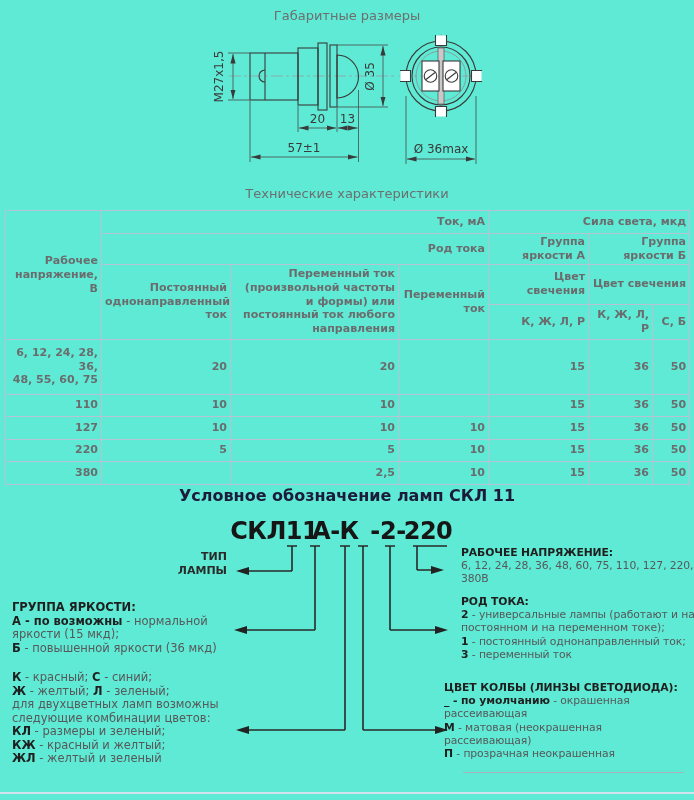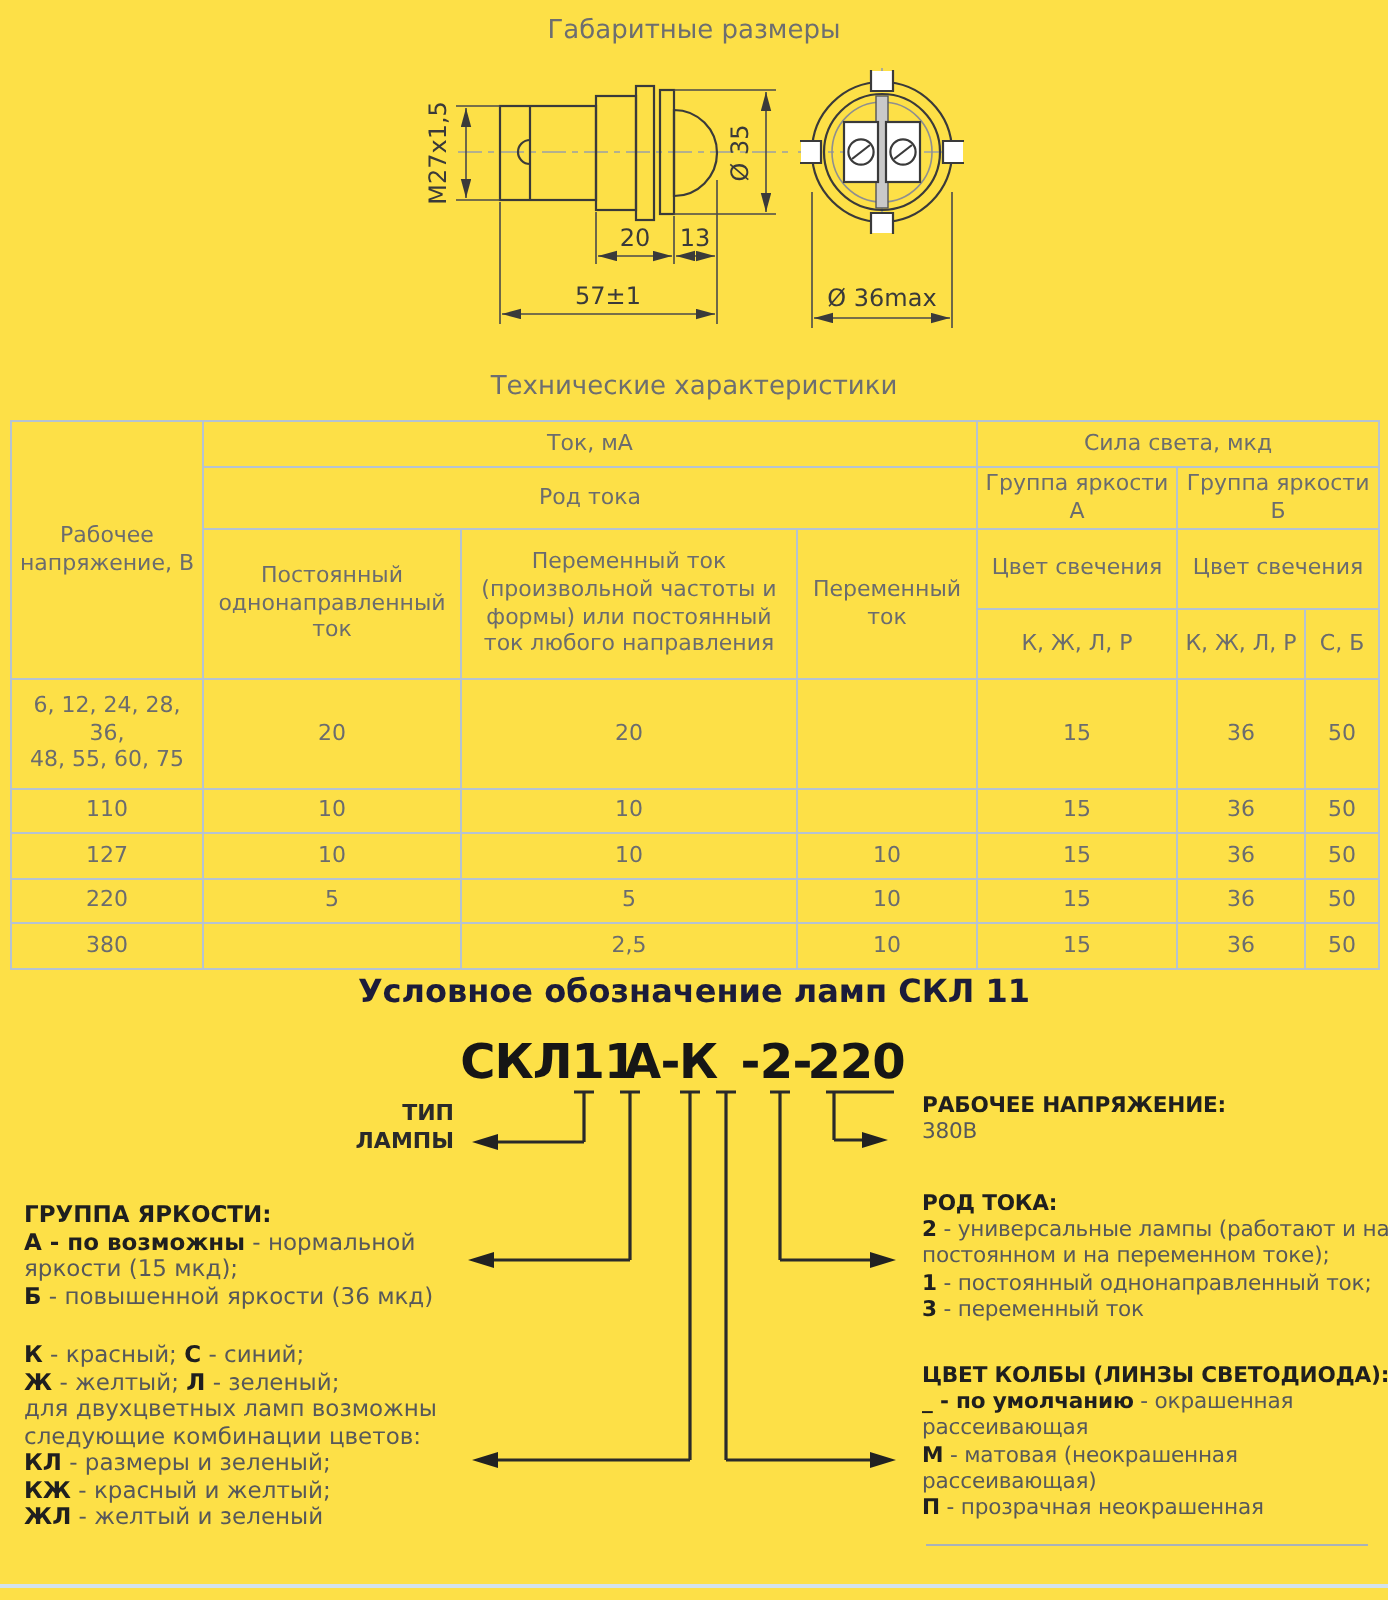--- a/index.html
+++ b/index.html
@@ -1,31 +1,31 @@
 <!DOCTYPE html>
 <html><head>
 <meta charset="utf-8">
 <style>
   html,body{margin:0;padding:0;background:#fff;}
-  .page{position:relative;width:694px;height:800px;background:#fde047;overflow:hidden;
+  .page{position:relative;width:694px;height:800px;background:#5eead4;overflow:hidden;
         font-family:"DejaVu Sans","Liberation Sans",sans-serif;}
   .ctitle{position:absolute;left:0;width:694px;text-align:center;color:#6d6e70;font-size:13px;}
   
   .ln{fill:none;stroke:#3a3a3a;stroke-width:1.1;}
   .lnf{fill:#fff;stroke:#3a3a3a;stroke-width:1.1;}
   .ln2{fill:none;stroke:#8f8f8f;stroke-width:.8;}
   .cl{fill:none;stroke:#9aa0a6;stroke-width:.8;stroke-dasharray:12 3 3 3;}
   .dl{fill:none;stroke:#4a4a4a;stroke-width:.8;}
   .dt{font-size:11px;fill:#3a3a3a;}
   .dt2{font-size:12px;fill:#3a3a3a;text-anchor:middle;}
   
   table.spec{position:absolute;left:5px;top:210px;width:684px;border-collapse:collapse;
      table-layout:fixed;color:#6b6c6e;font-size:11px;line-height:1.25;}
-  table.spec td,table.spec th{border:1px solid #b5c3d2;text-align:center;vertical-align:middle;
-     padding:1px 3px;font-weight:normal;}
+  table.spec td,table.spec th{border:1px solid #b5c3d2;text-align:right;vertical-align:middle;
+     padding:1px 3px;font-weight:bold;}
   td.pre{white-space:pre-line;}
   
   .desig-title{position:absolute;left:0;top:486px;width:694px;text-align:center;
      font-size:16px;font-weight:bold;color:#1c1c3a;}
   .code-seg{position:absolute;top:517px;font-size:24px;font-weight:bold;color:#161616;
      letter-spacing:-.5px;transform:translateX(-50%);white-space:nowrap;text-align:center;}
   .lamp-type{position:absolute;left:155px;top:550px;width:72px;text-align:right;
      font-size:11px;font-weight:bold;color:#2a2a2a;line-height:14px;}
   .tblock{position:absolute;font-size:11.5px;line-height:13.5px;color:#57585a;white-space:nowrap;}
   .tblock .hd{font-weight:bold;color:#1f1f1f;}
@@ -250,30 +250,31 @@
       <div><b>К</b><span> - красный; </span><b>С</b><span> - синий;</span></div>
       <div><b>Ж</b><span> - желтый; </span><b>Л</b><span> - зеленый;</span></div>
       <div><span>для двухцветных ламп возможны</span></div>
       <div><span>следующие комбинации цветов:</span></div>
       <div><b>КЛ</b><span> - размеры и зеленый;</span></div>
       <div><b>КЖ</b><span> - красный и желтый;</span></div>
       <div><b>ЖЛ</b><span> - желтый и зеленый</span></div>
     </div>
   <div class="tblock rt" style="left:461px;top:546px">
       <div class="hd">РАБОЧЕЕ НАПРЯЖЕНИЕ:</div>
+      <div><span>6, 12, 24, 28, 36, 48, 60, 75, 110, 127, 220,</span></div>
       <div><span>380В</span></div>
     </div>
   <div class="tblock rt" style="left:461px;top:595px">
       <div class="hd">РОД ТОКА:</div>
       <div><b>2</b><span> - универсальные лампы (работают и на</span></div>
       <div><span>постоянном и на переменном токе);</span></div>
       <div><b>1</b><span> - постоянный однонаправленный ток;</span></div>
       <div><b>3</b><span> - переменный ток</span></div>
     </div>
-  <div class="tblock rt" style="left:461px;top:681px">
+  <div class="tblock rt" style="left:444px;top:681px">
       <div class="hd">ЦВЕТ КОЛБЫ (ЛИНЗЫ СВЕТОДИОДА):</div>
       <div><b>_ - по умолчанию</b><span> - окрашенная</span></div>
       <div><span>рассеивающая</span></div>
       <div><b>М</b><span> - матовая (неокрашенная</span></div>
       <div><span>рассеивающая)</span></div>
       <div><b>П</b><span> - прозрачная неокрашенная</span></div>
     </div>
 
   <div class="rule-r"></div>
   <div class="page-bottom"></div>

